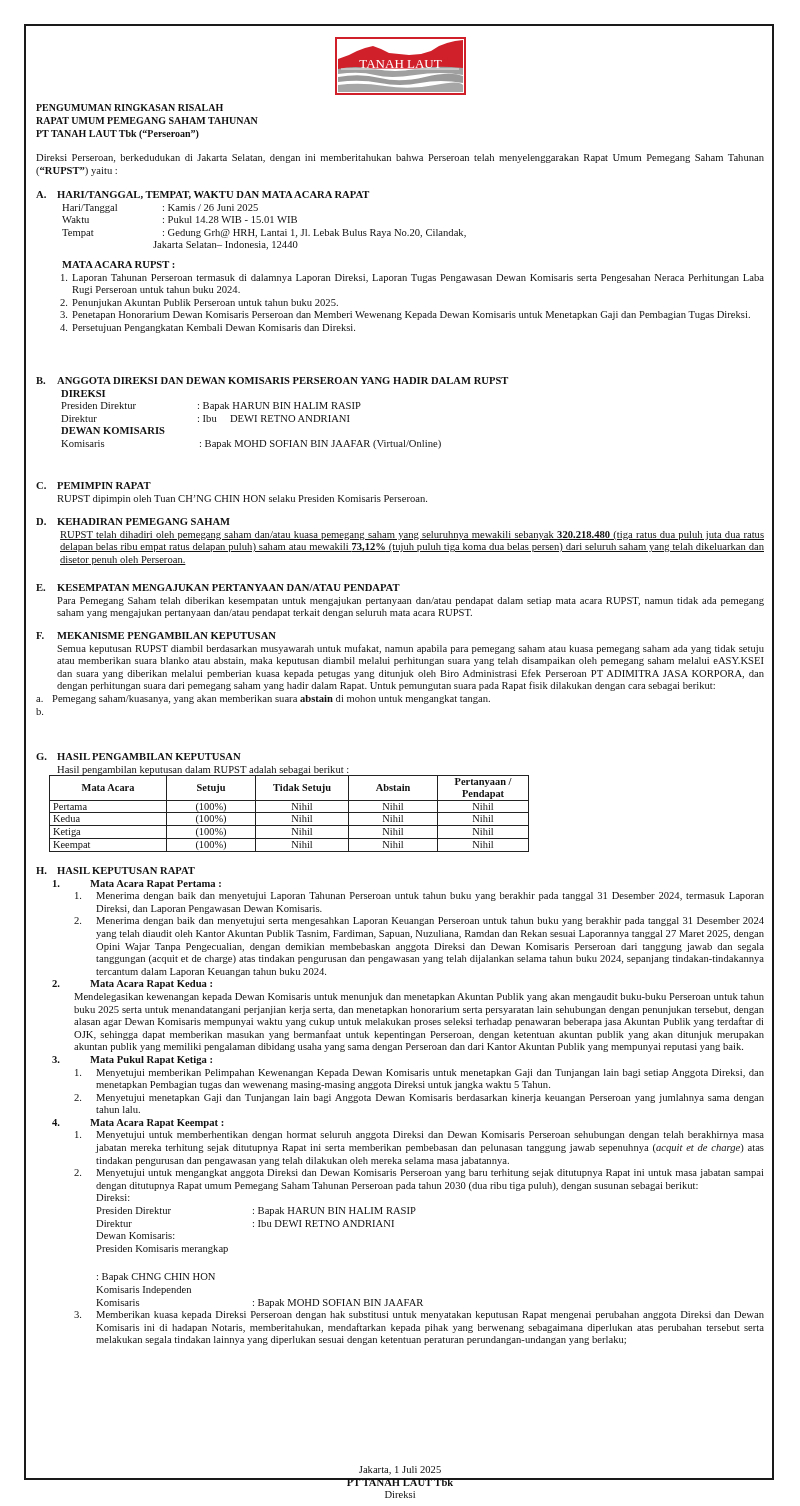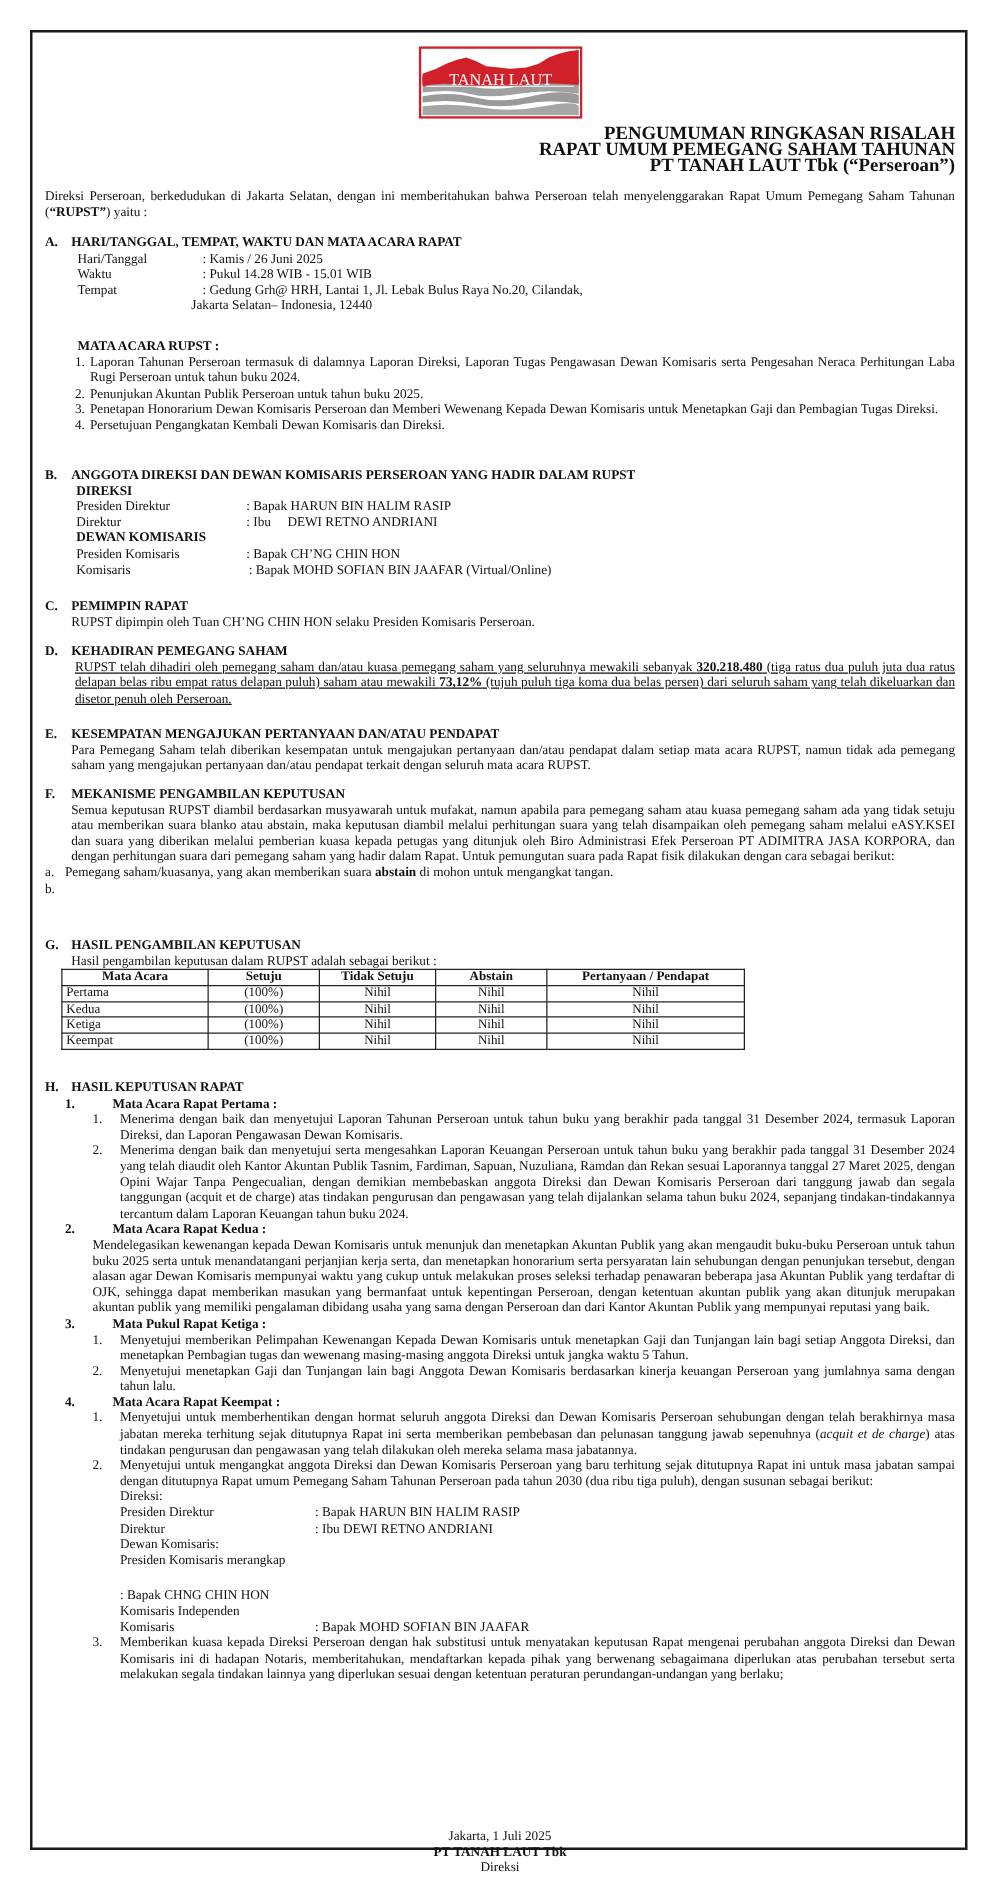--- a/index.html
+++ b/index.html
@@ -6,21 +6,21 @@
   body { width: 800px; height: 1506px; position: relative; overflow: hidden;
          font-family: "Liberation Serif", "DejaVu Serif", serif; color: #111; }
   .frame { position: absolute; left: 24px; top: 24px; width: 750px; height: 1456px;
            border: 2px solid #1a1a1a; box-sizing: border-box; }
   .logo { position: absolute; left: 335px; top: 37px; width: 131px; height: 58px; }
   .page { position: absolute; left: 36px; top: 0; width: 728px; font-size: 10.6px; line-height: 12.6px; }
   .center { text-align: center; }
   .b { font-weight: bold; }
   .i { font-style: italic; }
   .just { text-align: justify; }
-  .title { position: absolute; left: 0; width: 728px; top: 101px; text-align: right; font-weight: bold; font-size: 15px; line-height: 13px; }
+  .title { position: absolute; left: 0; width: 728px; top: 101px; text-align: left; font-weight: bold; font-size: 10px; line-height: 13px; }
   .blk { position: absolute; left: 0; width: 728px; }
   .sec-h { font-weight: bold; display: flex; }
   .sec-h .l { width: 21px; flex: none; }
   .indent { padding-left: 21px; }
   .row { display: flex; gap: 16px; }
   .row .k { flex: none; }
   .ol { margin: 0; padding: 0; list-style: none; }
   .ol li { display: flex; }
   .ol li .n { flex: none; width: 12px; }
   .ol li .t { flex: 1; text-align: justify; }
@@ -69,21 +69,21 @@
         </div>
       <div class="row">
           <span class="k" style="width:84px;">Waktu</span>
           <span>: Pukul 14.28 WIB - 15.01 WIB</span>
         </div>
       <div class="row">
           <span class="k" style="width:84px;">Tempat</span>
           <span>: Gedung Grh@ HRH, Lantai 1, Jl. Lebak Bulus Raya No.20, Cilandak,</span>
         </div>
       <div style="padding-left:91px;">Jakarta Selatan– Indonesia, 12440</div>
-      <div class="b" style="margin-top:20px;">MATA ACARA RUPST :</div>
+      <div class="b" style="margin-top:7px;">MATA ACARA RUPST :</div>
       <ul class="ol" style="margin-left:-2px;">
         <li>
             <span class="n">1.</span>
             <span class="t">Laporan Tahunan Perseroan termasuk di dalamnya Laporan Direksi, Laporan Tugas Pengawasan Dewan Komisaris serta Pengesahan Neraca Perhitungan Laba Rugi Perseroan untuk tahun buku 2024.</span>
           </li>
         <li>
             <span class="n">2.</span>
             <span class="t">Penunjukan Akuntan Publik Perseroan untuk tahun buku 2025.</span>
           </li>
         <li>
@@ -107,24 +107,20 @@
       <div class="b">DIREKSI</div>
       <div class="row">
           <span class="k" style="width:120px;">Presiden Direktur</span>
           <span style="white-space:pre;">: Bapak HARUN BIN HALIM RASIP</span>
         </div>
       <div class="row">
           <span class="k" style="width:120px;">Direktur</span>
           <span style="white-space:pre;">: Ibu     DEWI RETNO ANDRIANI</span>
         </div>
       <div class="b">DEWAN KOMISARIS</div>
-      <div class="row">
-          <span class="k" style="width:120px;">Presiden Komisaris</span>
-          <span>: Bapak CH’NG CHIN HON</span>
-        </div>
       <div class="row">
           <span class="k" style="width:122px;">Komisaris</span>
           <span>: Bapak MOHD SOFIAN BIN JAAFAR (Virtual/Online)</span>
         </div>
     </div>
   </div>
 
   <div class="blk" style="top:480px;">
     <div class="sec-h">
       <span class="l">C.</span>
@@ -167,21 +163,21 @@
         </li>
     </ul>
   </div>
 
   <div class="blk" style="top:751px; font-family:'Liberation Serif', serif;">
     <div class="sec-h">
       <span class="l">G.</span>
       <span>HASIL PENGAMBILAN KEPUTUSAN</span>
     </div>
     <div class="indent" style="line-height:11.5px;">Hasil pengambilan keputusan dalam RUPST adalah sebagai berikut :</div>
-    <table class="res" style="margin-left:13px; width:547px;">
+    <table class="res" style="margin-left:13px; width:480px;">
       <thead>
         <tr>
           <th style="width:110px;">Mata Acara</th>
           <th style="width:82px;">Setuju</th>
           <th style="width:86px;">Tidak Setuju</th>
           <th style="width:82px;">Abstain</th>
           <th>Pertanyaan / Pendapat</th>
         </tr>
       </thead>
       <tbody>

